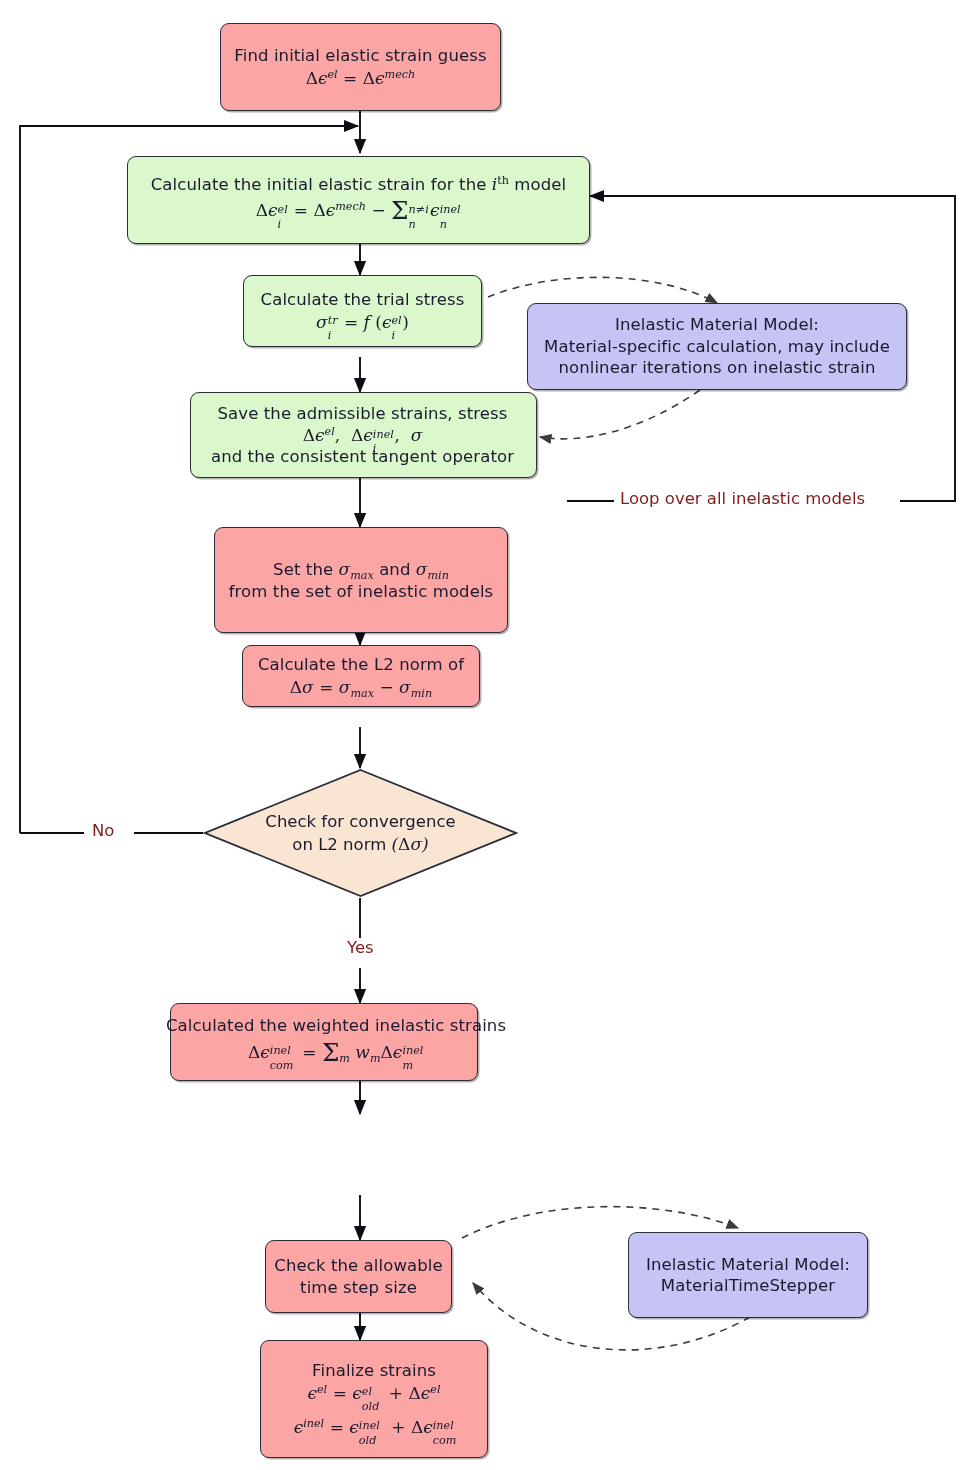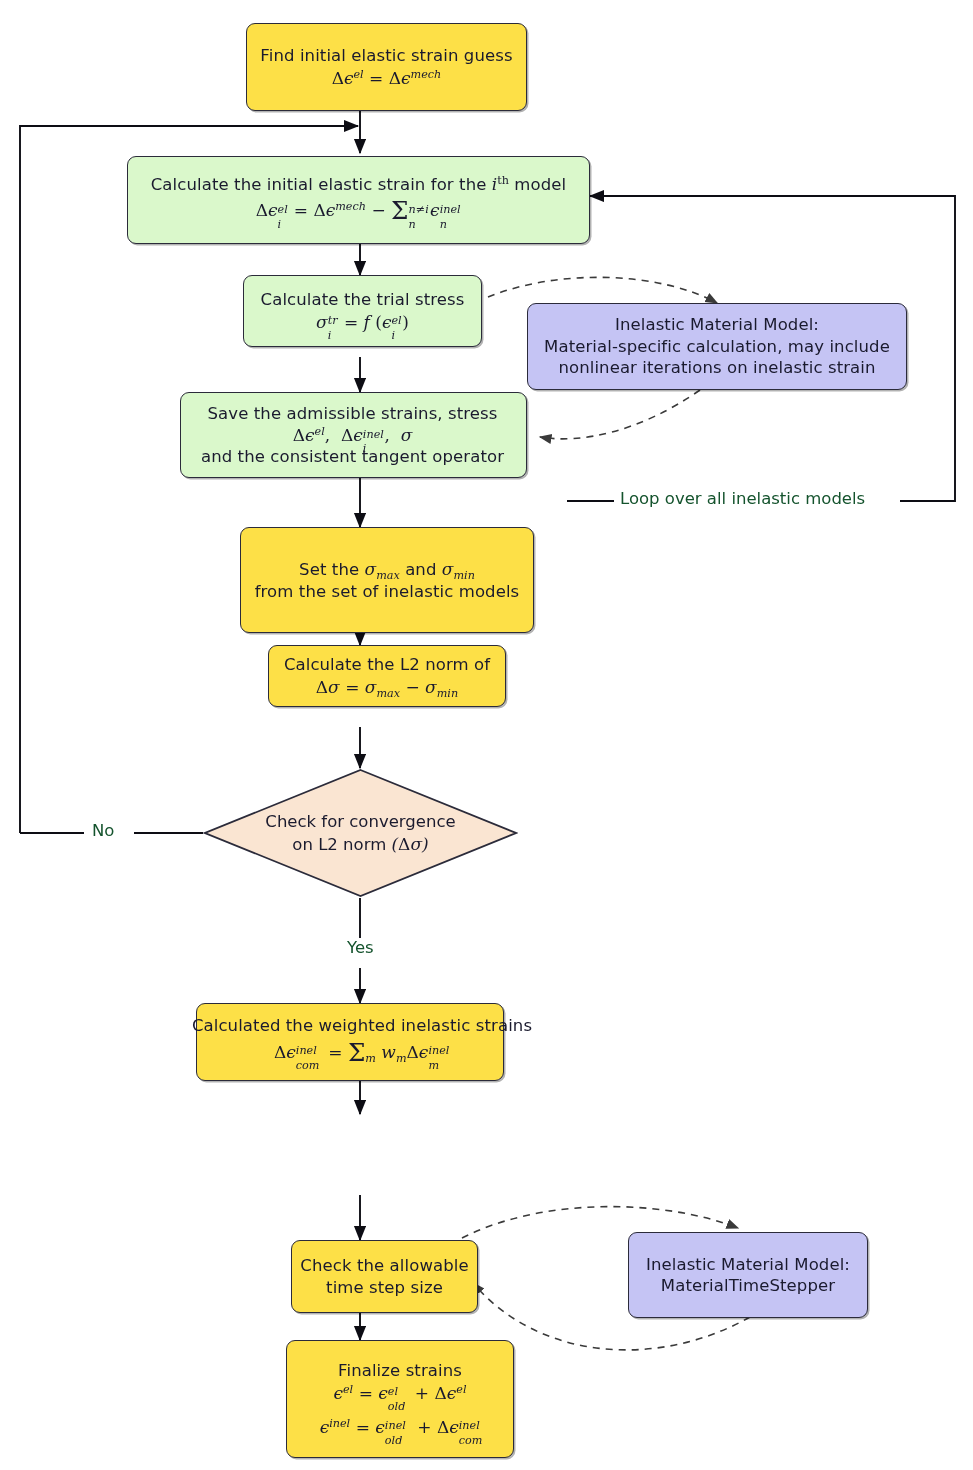--- a/index.html
+++ b/index.html
@@ -14,21 +14,21 @@
   .node{
     position:absolute;box-sizing:border-box;
     border:1.4px solid #2b2b3a;
     border-radius:9px;
     display:flex;flex-direction:column;align-items:center;justify-content:center;
     text-align:center;
     line-height:1.30;
     padding:7px 12px;
     box-shadow:1.5px 1.5px 0 rgba(0,0,0,0.30);
   }
-  .peach{background:#fde047;margin-left:26px;}
+  .peach{background:#fca5a5;}
   .green{background:#DAF8CB;}
   .purple{background:#C5C4F4;}
 
   .ttl{font-size:16.5px;letter-spacing:.1px;white-space:nowrap;}
 
   
   .m{
     font-family:"DejaVu Serif","Liberation Serif",serif;
     font-style:italic;font-size:17px;white-space:nowrap;
     letter-spacing:0;
@@ -47,21 +47,21 @@
   .diamond{
     position:absolute;
     display:flex;align-items:center;justify-content:center;text-align:center;
   }
   .diamond .dshape{
     position:absolute;left:0;top:0;width:100%;height:100%;
   }
   .diamond .dtext{position:relative;z-index:2;font-size:16.5px;line-height:1.32;}
 
   .edgelabel{
-    position:absolute;font-size:16.5px;color:#14532d;
+    position:absolute;font-size:16.5px;color:#7f1d1d;
     background:#ffffff;padding:0 6px;white-space:nowrap;
   }
 </style>
 </head>
 <body>
 
 <div id="canvas">
 
   <svg class="edges" viewBox="0 0 973 1470">
     <defs>
@@ -141,21 +141,21 @@
       <span class="op">=</span> f <span class="op">(</span>ϵ<span class="ss"><sup>el</sup><sub>i</sub></span>&nbsp;&nbsp;<span class="op">)</span>
     </div>
   </div>
 
   <div class="node purple" style="left:527px;top:303px;width:380px;height:87px;">
     <div class="ttl">Inelastic Material Model:</div>
     <div class="ttl">Material-specific calculation, may include</div>
     <div class="ttl">nonlinear iterations on inelastic strain</div>
   </div>
 
-  <div class="node green" style="left:180px;top:392px;width:347px;height:86px;padding-left:10px;">
+  <div class="node green" style="left:190px;top:392px;width:347px;height:86px;padding-left:10px;">
     <div class="ttl">Save the admissible strains, stress</div>
     <div class="m">
       <span class="op">Δ</span>ϵ<sup>el</sup><span class="op">,</span>&nbsp;
       <span class="op">Δ</span>ϵ<span class="ss"><sup>inel</sup><sub>i</sub></span>&nbsp;&nbsp;&nbsp;&nbsp;<span class="op">,</span>&nbsp; σ
     </div>
     <div class="ttl">and the consistent tangent operator</div>
   </div>
 
   <div class="node peach" style="left:214px;top:527px;width:294px;height:106px;">
     <div class="ttl">

